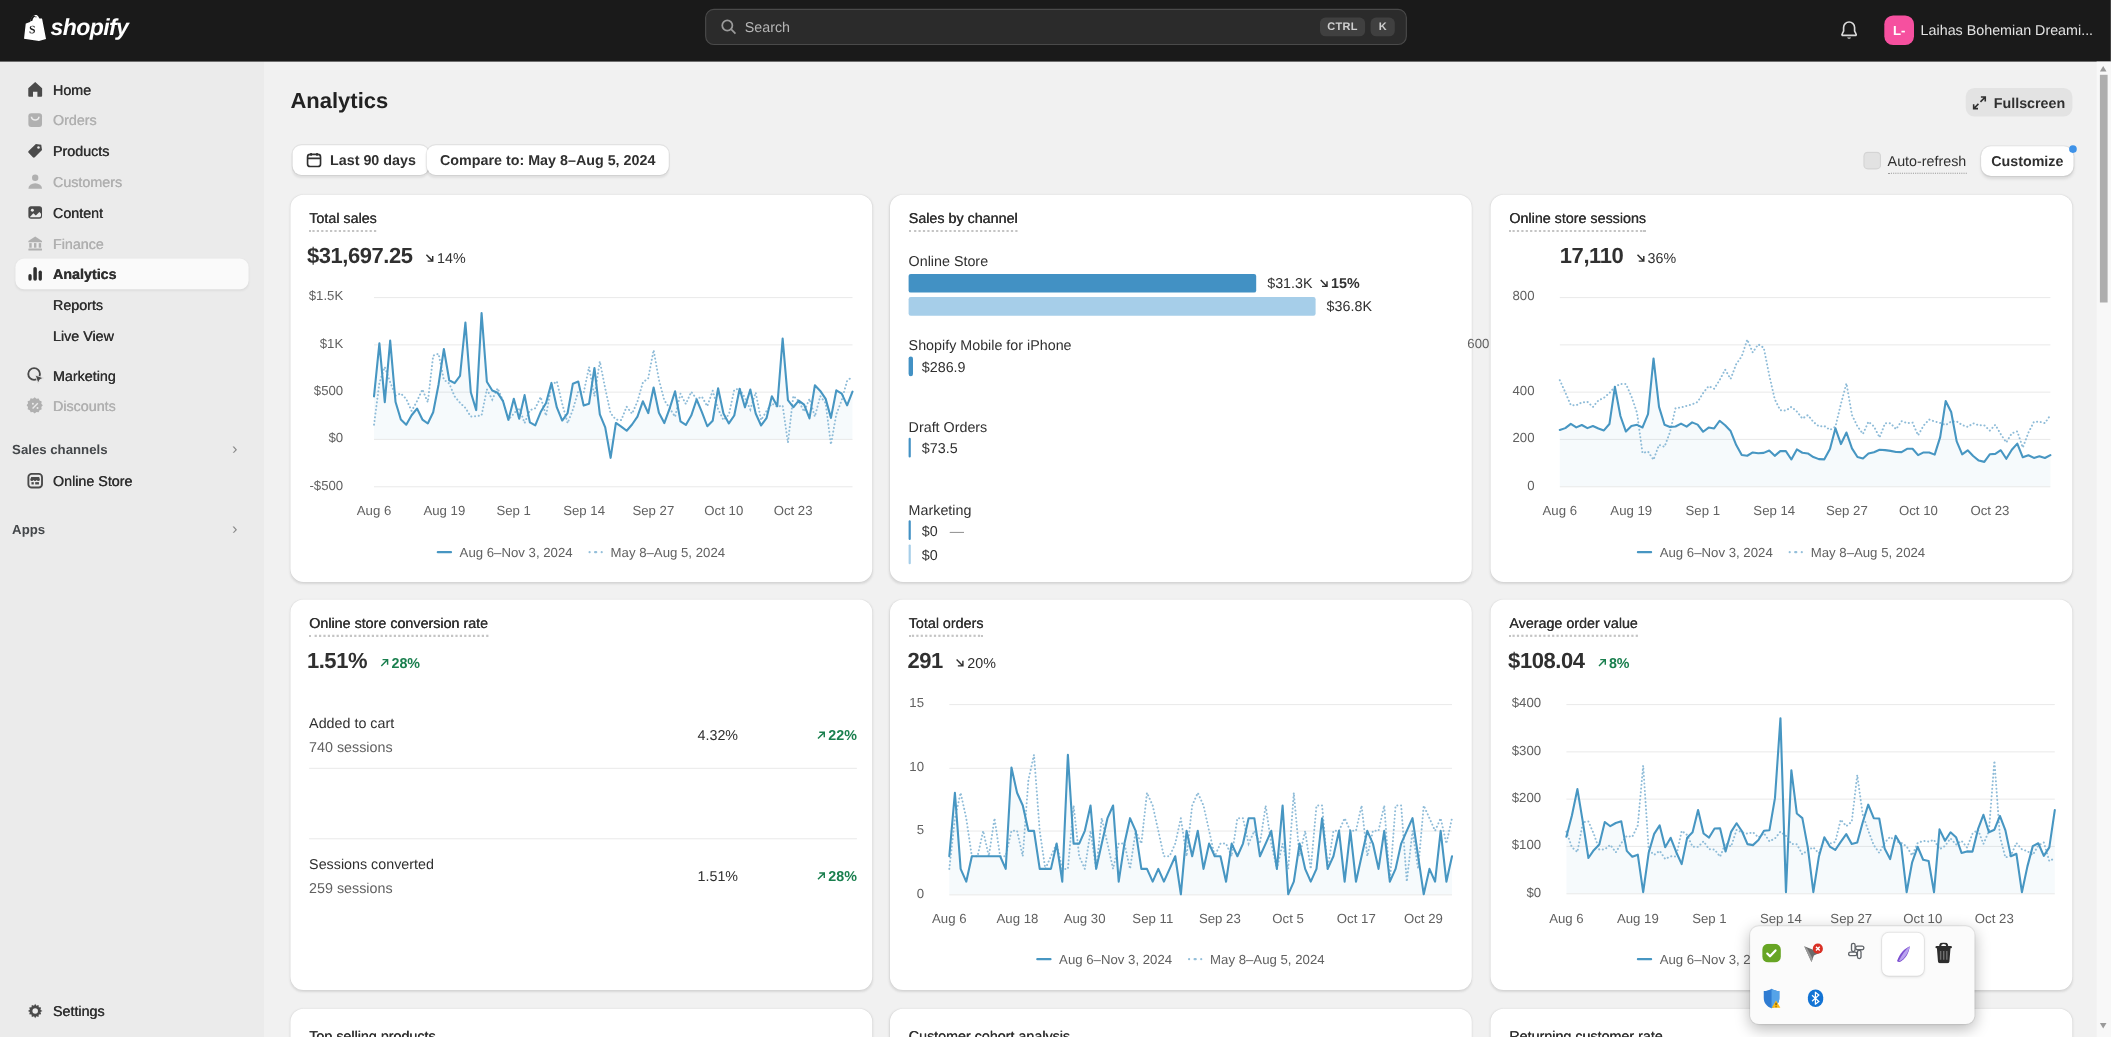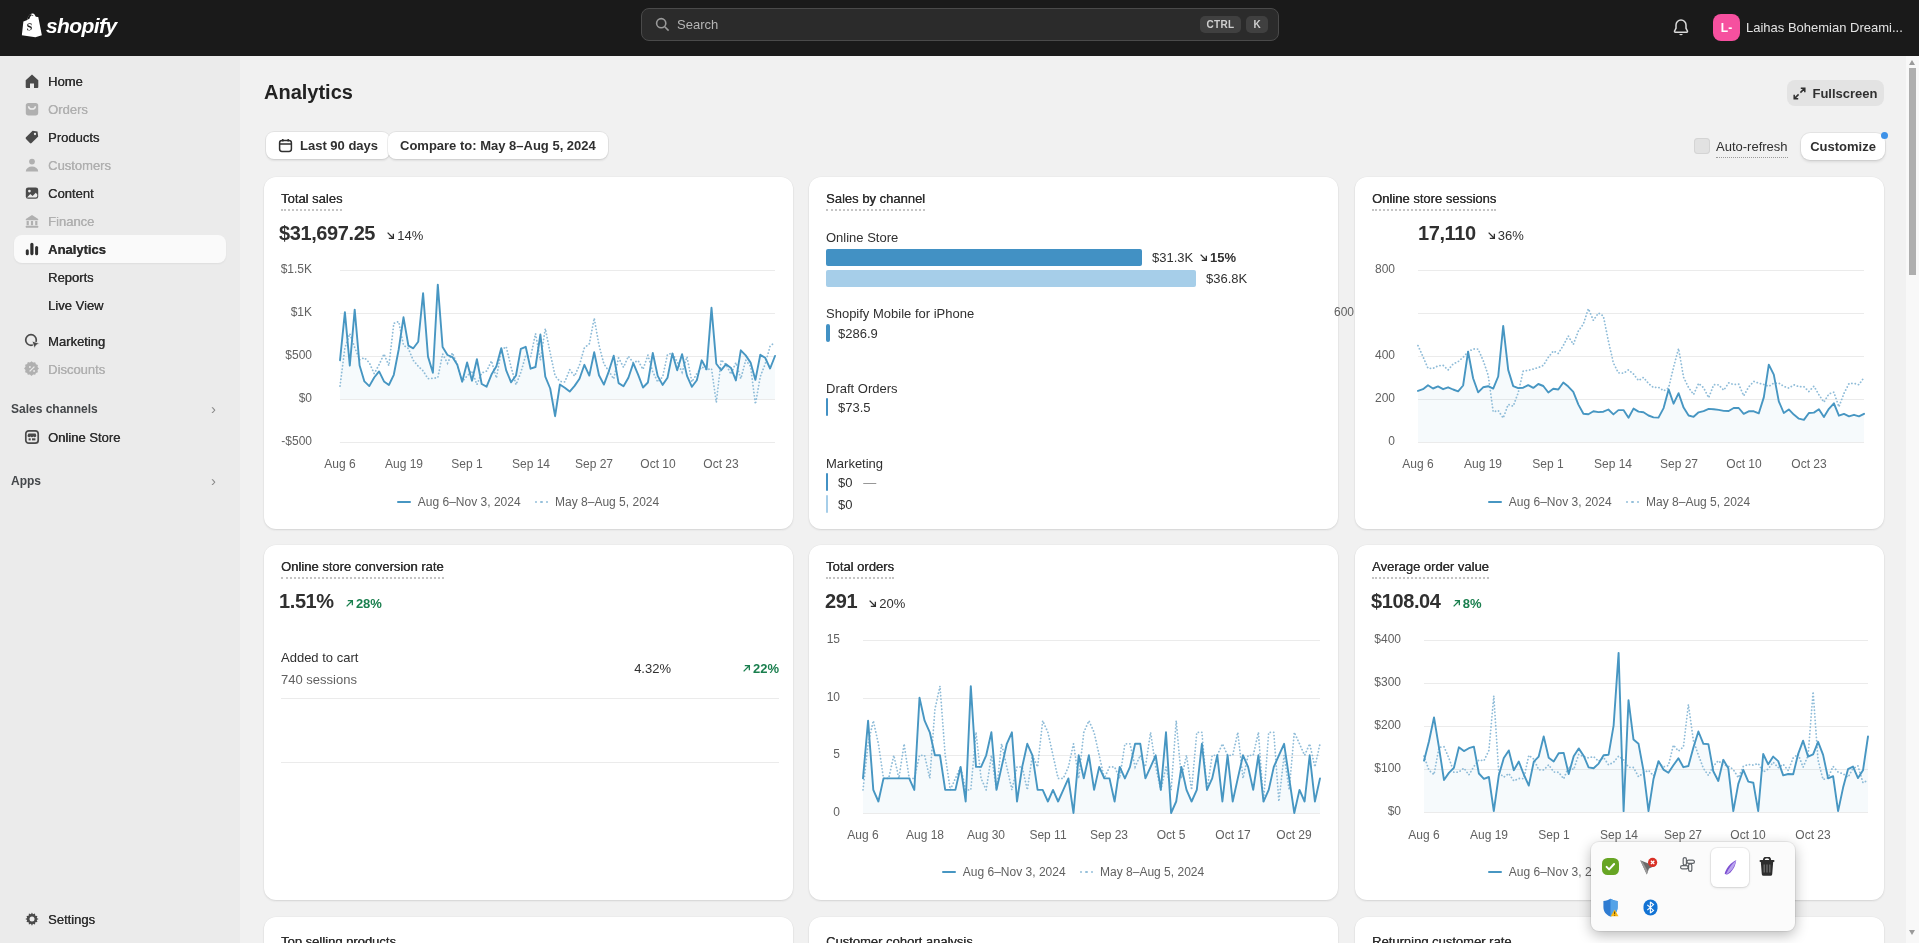--- a/index.html
+++ b/index.html
@@ -198,20 +198,30 @@
         <div>Added to cart</div>
         <div class="sub">740 sessions</div>
       </div>
       <div class="crv">4.32%</div>
       <div class="crp"><svg class="arr" width="9" height="9" viewBox="0 0 11 11">
           <path d="M2 9 L8.2 2.8 M3.4 2 H9 V7.6" stroke="#1a7f4e" stroke-width="1.6" fill="none"></path>
         </svg><b>22%</b></div>
     </div>
 <div class="cdiv" style="top:698px"></div>
 <div class="cdiv" style="top:762px"></div>
+<div class="crow" style="top:778px">
+      <div class="crl">
+        <div>Sessions converted</div>
+        <div class="sub">259 sessions</div>
+      </div>
+      <div class="crv">1.51%</div>
+      <div class="crp"><svg class="arr" width="9" height="9" viewBox="0 0 11 11">
+          <path d="M2 9 L8.2 2.8 M3.4 2 H9 V7.6" stroke="#1a7f4e" stroke-width="1.6" fill="none"></path>
+        </svg><b>28%</b></div>
+    </div>
 
   <div class="ctitle" style="left:826px;top:559px">Total orders</div>
   <div class="cval" style="left:825px;top:590px">291 <span class="pct"><svg class="arr" width="9" height="9" viewBox="0 0 11 11">
           <path d="M2 2 L8.2 8.2 M9 3.4 V9 H3.4" stroke="#303030" stroke-width="1.6" fill="none"></path>
         </svg><b>20%</b></span></div>
   <div class="gl" style="left:863px;top:640px;width:457px"></div>
     <div class="gl" style="left:863px;top:697.7px;width:457px"></div>
     <div class="gl" style="left:863px;top:755.3px;width:457px"></div>
     <div class="gl" style="left:863px;top:813px;width:457px"></div>
     <div class="yl" style="left:780px;top:632px;width:60px">15</div>

